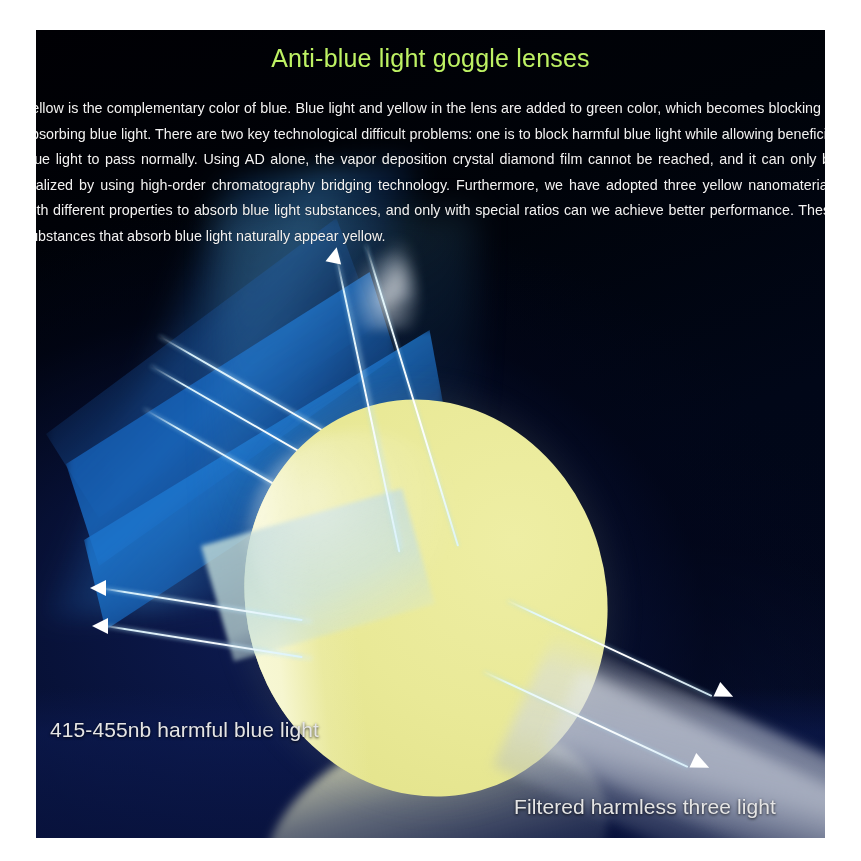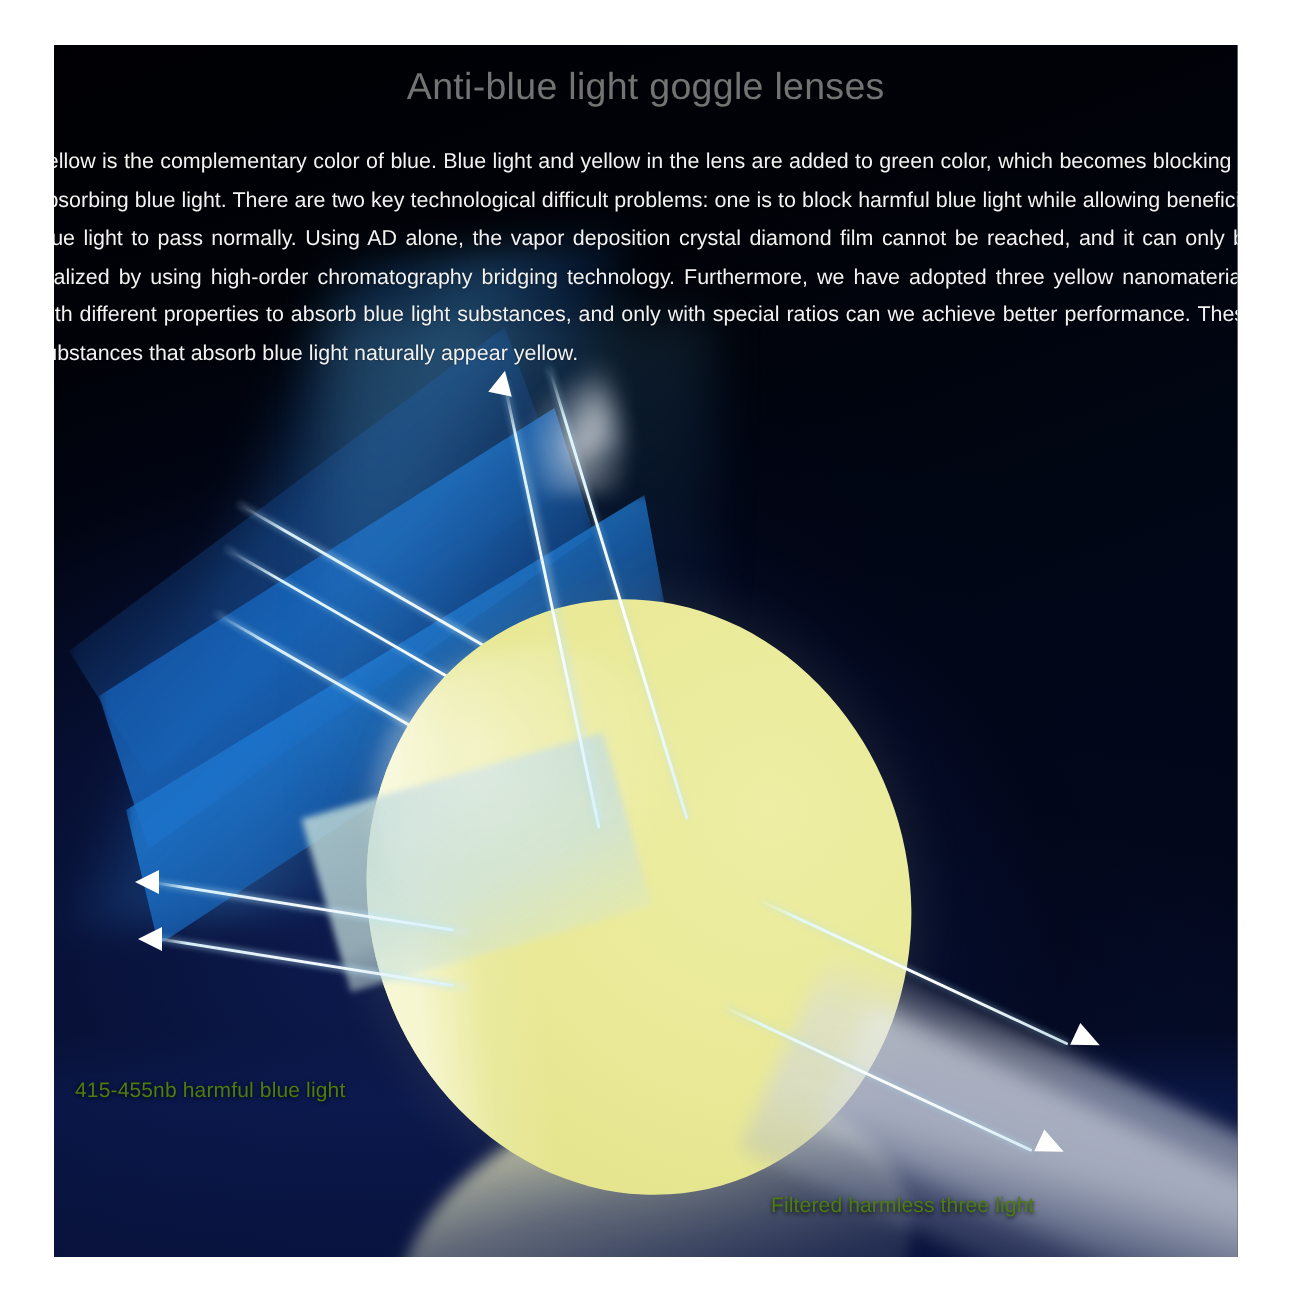--- a/index.html
+++ b/index.html
@@ -40,21 +40,21 @@
   
   .floor{
     position:absolute;left:0;bottom:0;width:100%;height:150px;
     background:linear-gradient(180deg, rgba(12,26,78,0.0) 0%, rgba(13,28,86,0.55) 30%, rgba(9,20,66,0.8) 100%);
   }
 
   
   .title{
     position:absolute;left:0;top:14px;width:789px;
     text-align:center;
-    color:#737373;
+    color:#bef264;
     font-size:25px;
     letter-spacing:.2px;
     font-weight:400;
     white-space:nowrap;
   }
   .blurb{
     position:absolute;
     left:-13px; top:66px;
     width:815px;
     color:#f2f2f2;
@@ -204,22 +204,22 @@
     position:absolute;
     left:320px; top:175px;
     width:80px; height:95px;
     background:radial-gradient(ellipse 34% 60% at 52% 80%, rgba(255,255,255,.52) 0%, rgba(220,235,250,.22) 45%, rgba(180,205,230,0) 78%);
     filter:blur(6px);
   }
 
   
   .caption{
     position:absolute;
-    color:#4d7c0f;
-    font-size:14px;
+    color:#e5e5e5;
+    font-size:21px;
     font-weight:400;
     white-space:nowrap;
     letter-spacing:.1px;
     z-index:20;
     text-shadow:0 1px 3px rgba(0,0,0,.85);
   }
   .caption.left{ left:14px; top:688px; }
   .caption.right{ left:478px; top:765px; }
 
 </style>

